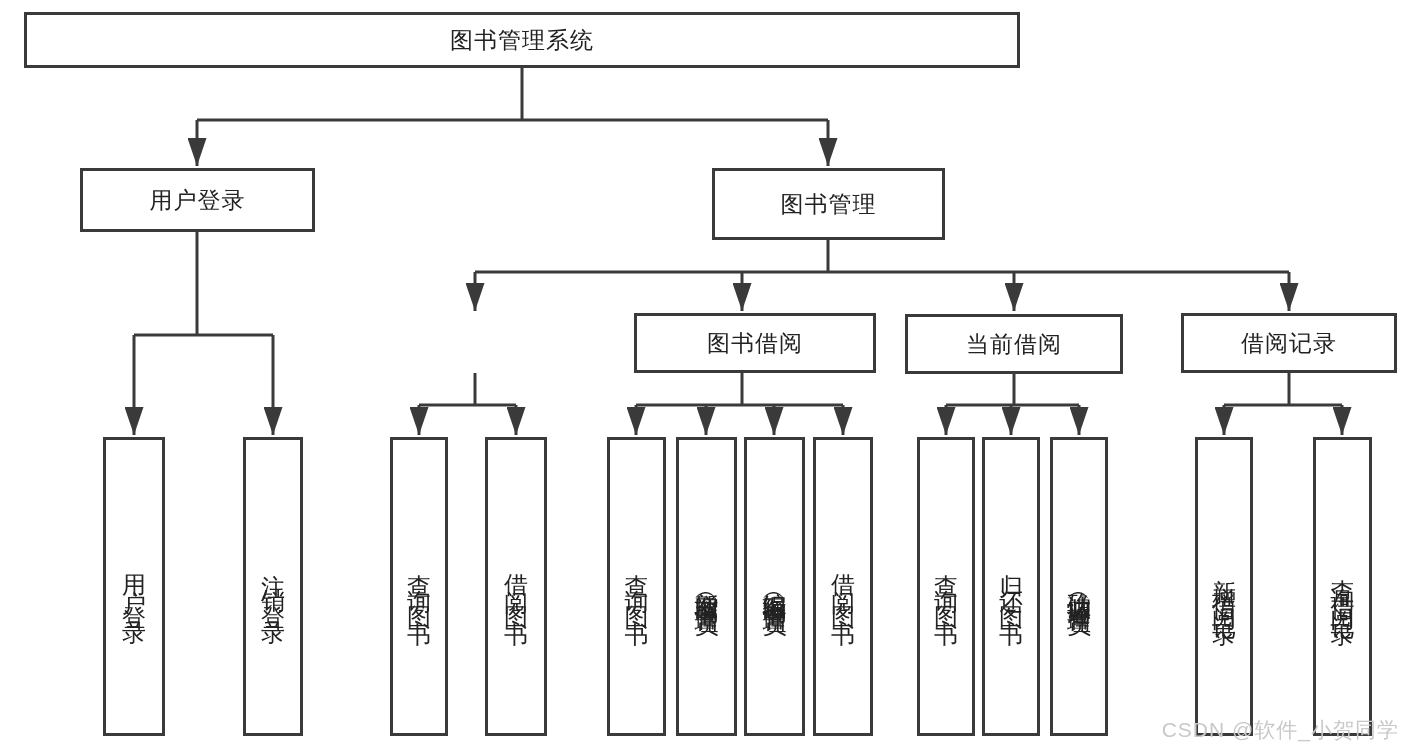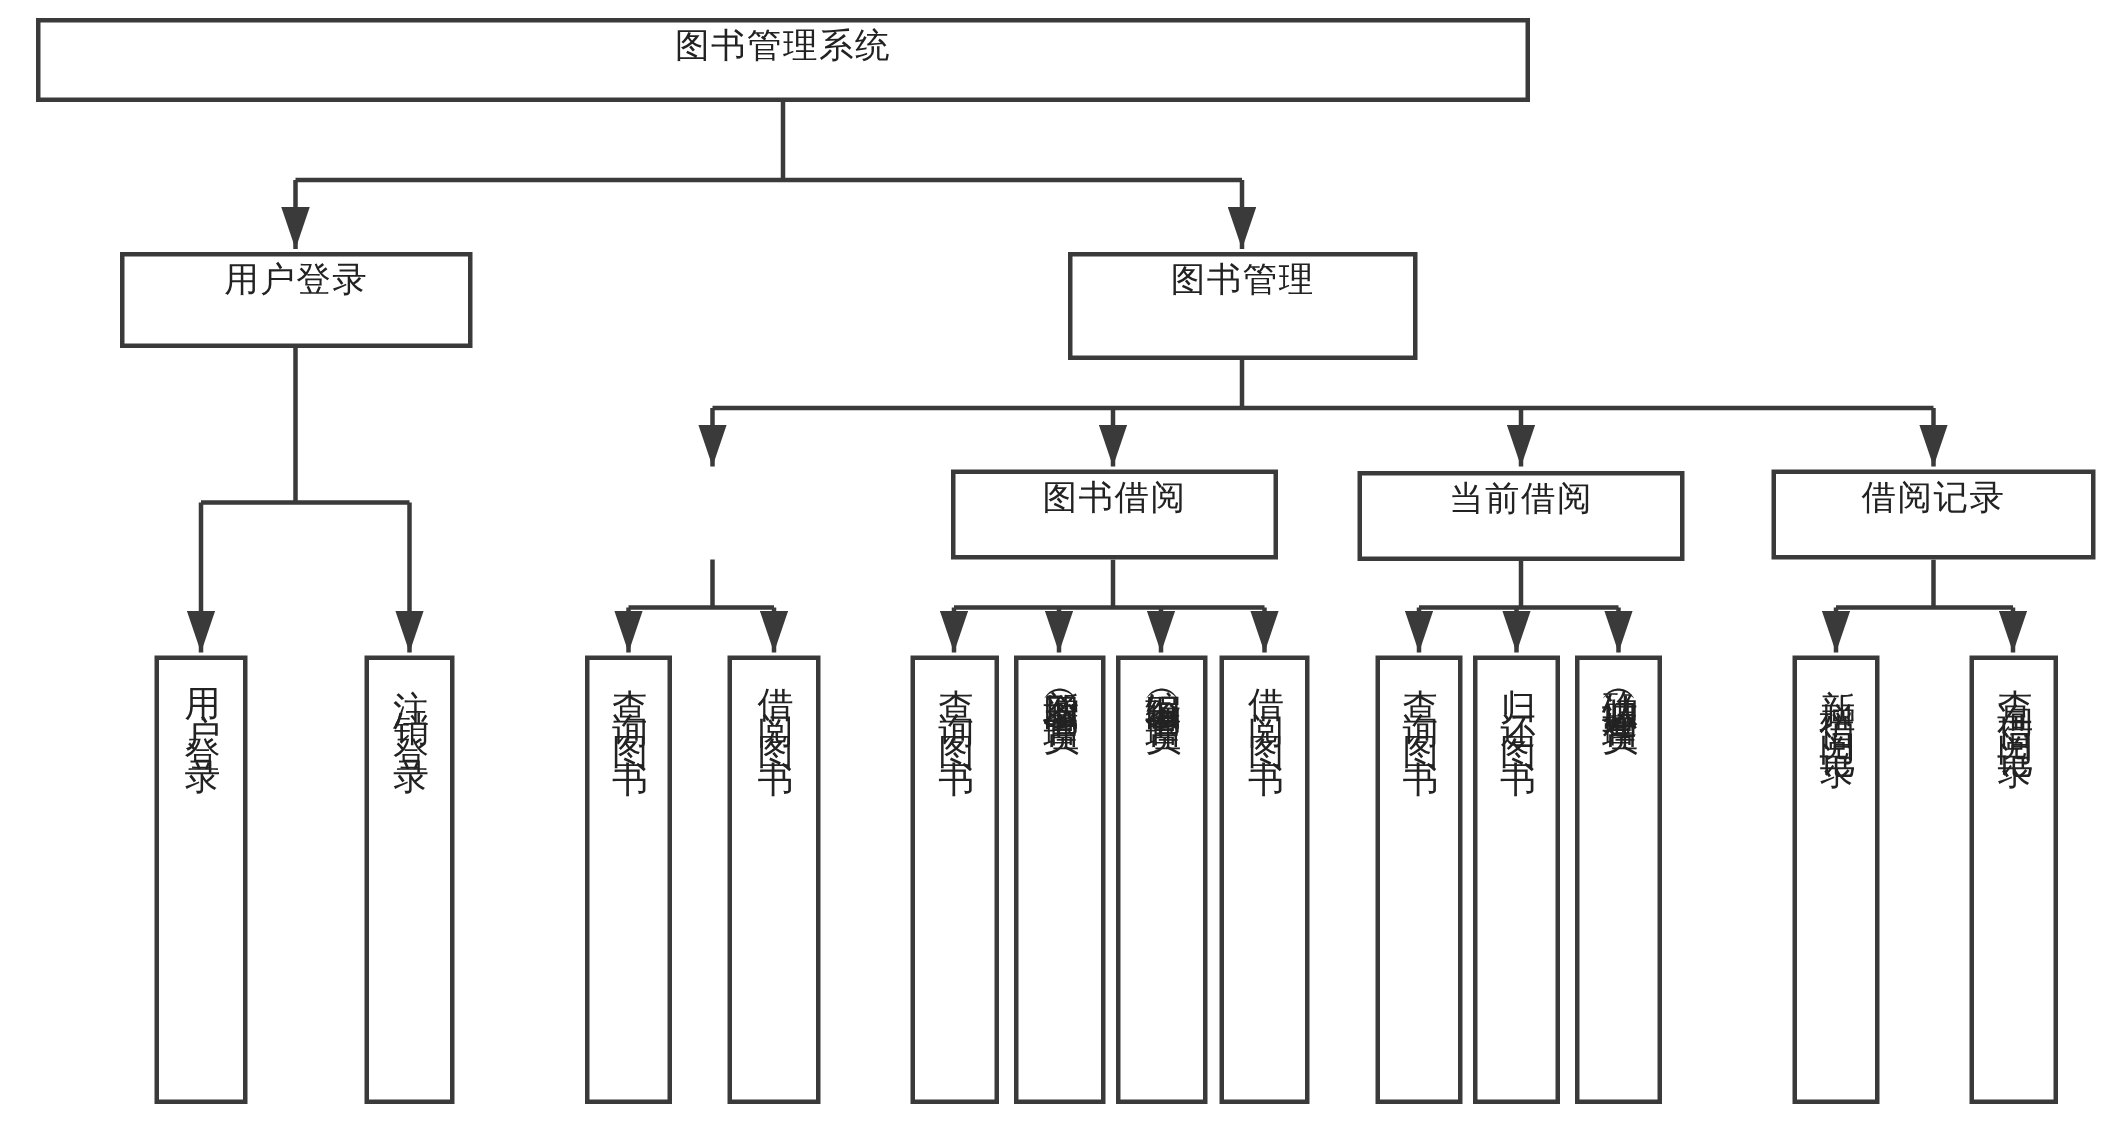--- a/index.html
+++ b/index.html
@@ -19,21 +19,21 @@
     overflow:hidden;
   }
   #connectors{position:absolute;left:0;top:0;width:1405px;height:747px;}
   #connectors path{stroke:var(--line);stroke-width:3;fill:none;}
   #connectors polygon{fill:var(--line);}
   .node{
     position:absolute;
     box-sizing:border-box;
     background:#fff;
     border:3px solid var(--line);
-    display:flex;align-items:flex-start;justify-content:center;
+    display:flex;align-items:center;justify-content:center;
     text-align:center;
   }
   .h-label{
     font-size:23px;
     letter-spacing:1px;
     color:var(--text);
     white-space:nowrap;
   }
   .leaf .v-label{
     writing-mode:vertical-rl;
@@ -109,21 +109,21 @@
     <span class="h-label">图书管理系统</span>
   </div>
 
   <div class="node" style="left:80px;top:168px;width:235px;height:64px;">
     <span class="h-label">用户登录</span>
   </div>
   <div class="node" style="left:712px;top:168px;width:233px;height:72px;">
     <span class="h-label">图书管理</span>
   </div>
 
-  <div class="node" style="left:634px;top:313px;width:218px;height:60px;">
+  <div class="node" style="left:634px;top:313px;width:242px;height:60px;">
     <span class="h-label">图书借阅</span>
   </div>
   <div class="node" style="left:905px;top:314px;width:218px;height:60px;">
     <span class="h-label">当前借阅</span>
   </div>
   <div class="node" style="left:1181px;top:313px;width:216px;height:60px;">
     <span class="h-label">借阅记录</span>
   </div>
 
   <div class="node leaf" style="left:103px;top:437px;width:62px;height:299px;">
@@ -159,13 +159,14 @@
   <div class="node leaf" style="left:1050px;top:437px;width:58px;height:299px;">
     <span class="v-label" style="letter-spacing: 3px;">确认归还（管理员）</span>
   </div>
   <div class="node leaf" style="left:1195px;top:437px;width:58px;height:299px;">
     <span class="v-label" style="letter-spacing: 9px;">新增借阅记录</span>
   </div>
   <div class="node leaf" style="left:1313px;top:437px;width:59px;height:299px;">
     <span class="v-label" style="letter-spacing: 9px;">查询借阅记录</span>
   </div>
 
+  <div class="watermark">CSDN @软件_小贺同学</div>
 </div>
 
 </body></html>

